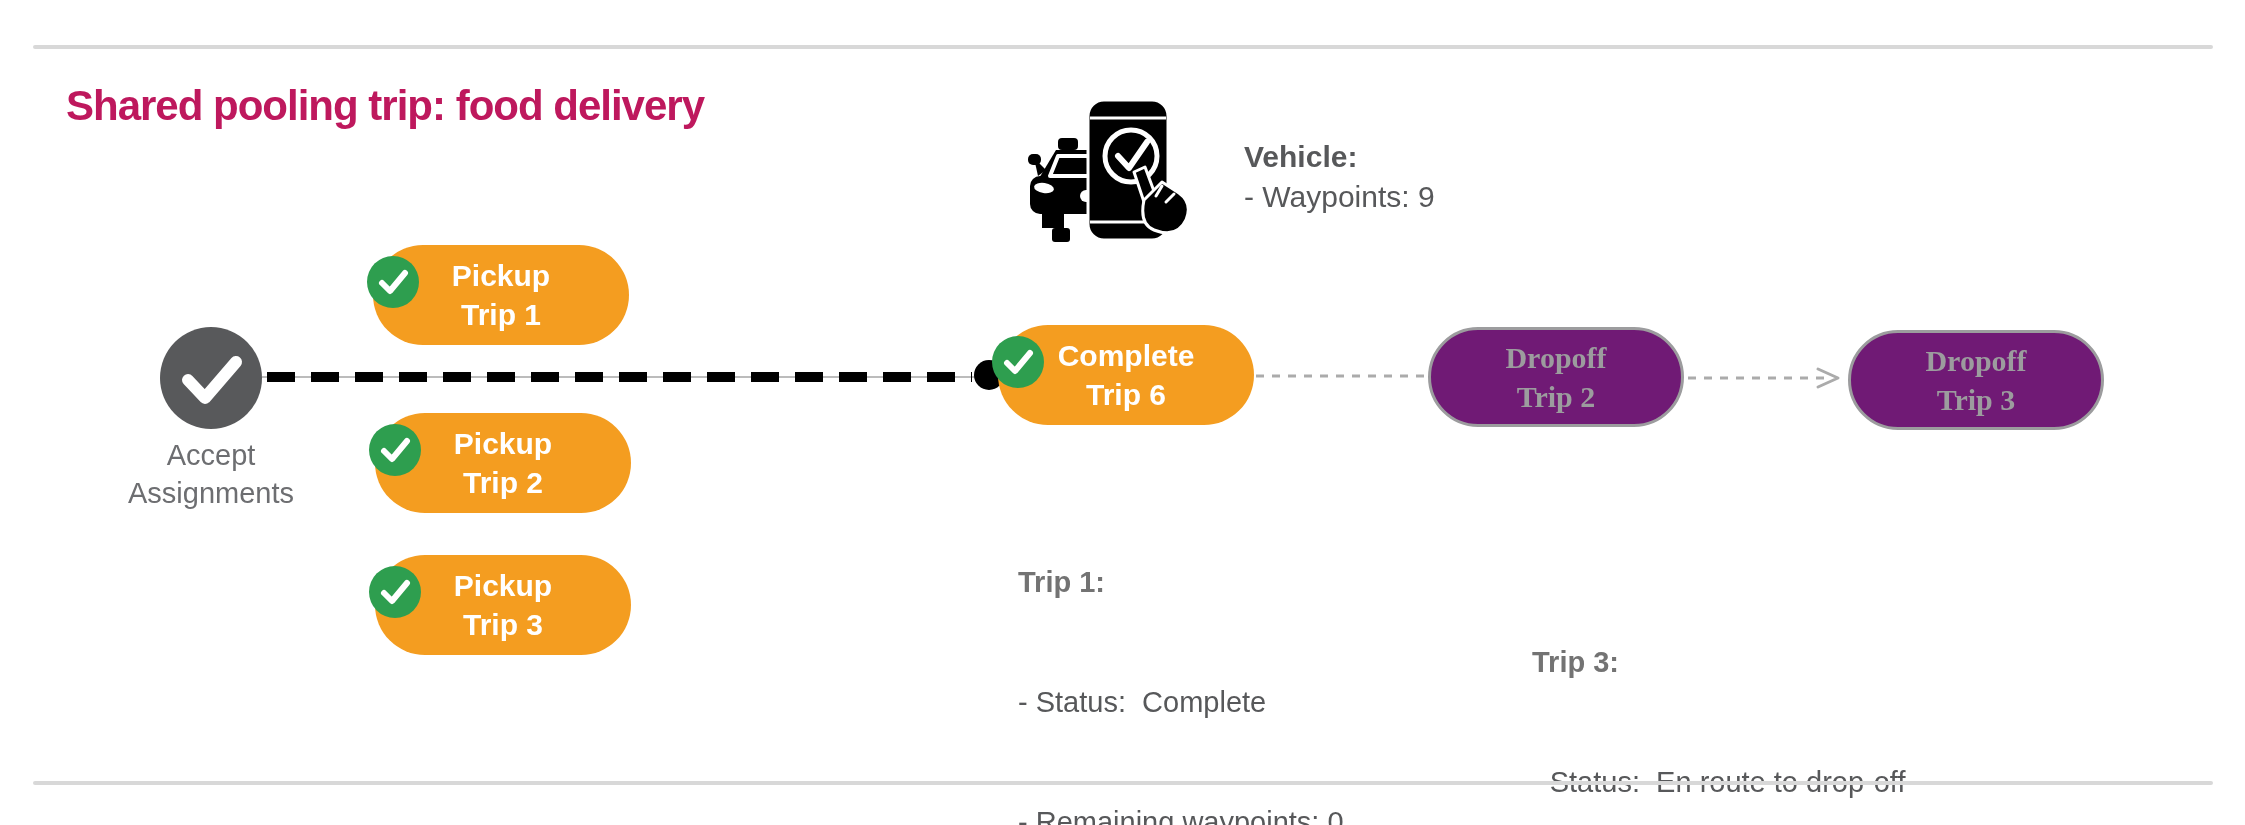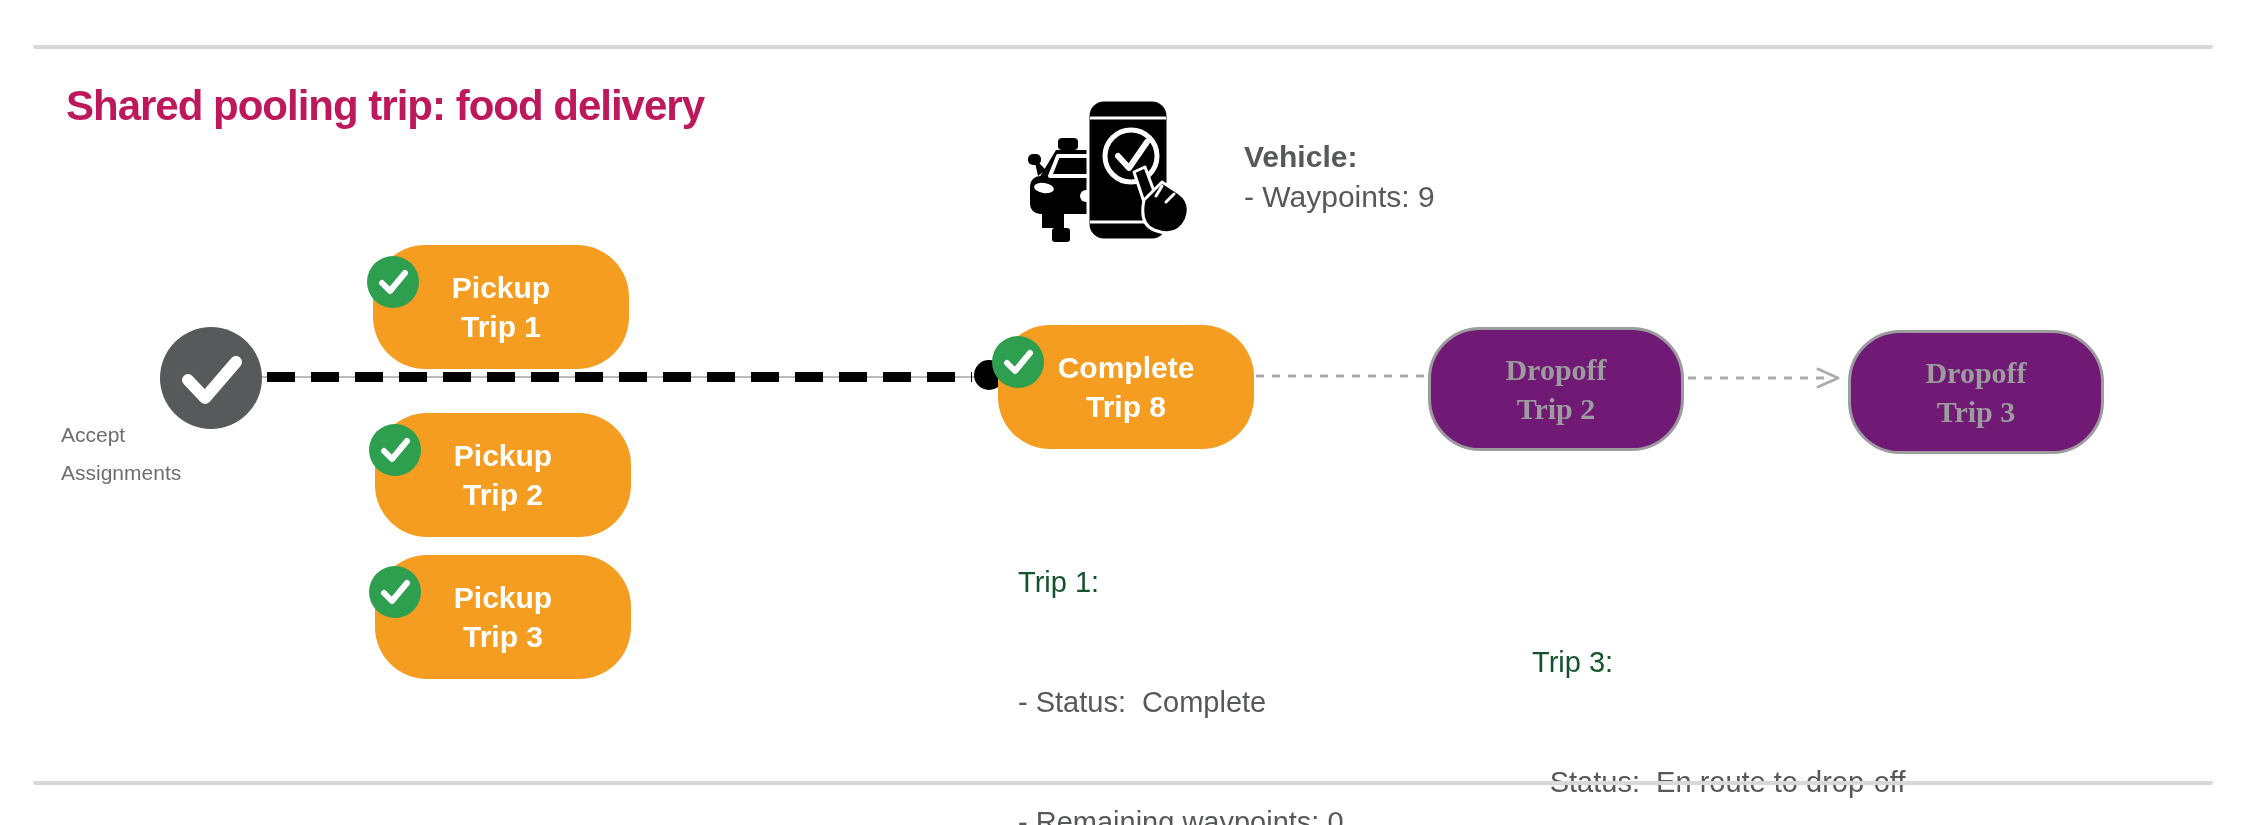--- a/index.html
+++ b/index.html
@@ -19,37 +19,37 @@
                 color:var(--text-gray,#57585A);margin-top:31px;}
   .vehicle-text .v-label{font-weight:bold;}
 
   
   .connectors{position:absolute;left:0;top:0;width:2245px;height:825px;pointer-events:none;}
 
   
   .accept-node{position:absolute;left:160px;top:327px;width:102px;height:102px;border-radius:50%;
                background:var(--accept-gray,#58595B);}
   .accept-node svg{position:absolute;inset:0;}
-  .accept-label{position:absolute;left:61px;top:416px;width:300px;
-                font-size:21px;line-height:38px;color:var(--label-gray,#6D6E71);white-space:pre-line;}
+  .accept-label{position:absolute;left:61px;top:436px;width:300px;text-align:center;
+                font-size:29px;line-height:38px;color:var(--label-gray,#6D6E71);white-space:pre-line;}
 
   
-  .pill{position:absolute;width:256px;height:124px;border-radius:52px;
+  .pill{position:absolute;width:256px;height:100px;border-radius:52px;
         display:flex;align-items:center;justify-content:center;text-align:center;
         font-size:30px;font-weight:bold;line-height:39px;white-space:pre-line;box-sizing:border-box;}
   .pill.orange{background:var(--orange,#F49D20);color:#ffffff;}
   .pill.ghost{background:#701a75;color:var(--ghost-gray,#9C9C9E);
               border:3px solid var(--ghost-gray,#9C9C9E);font-family:Liberation Serif, serif;}
   .badge{position:absolute;left:-6px;top:-28px;width:52px;height:52px;}
   .badge svg{display:block;width:52px;height:52px;}
 
   
   .status-col{position:absolute;font-size:29px;line-height:40px;color:var(--text-gray,#57585A);
               white-space:pre-wrap;}
-  .status-title{font-weight:normal;color:#14532d;}
+  .status-title{font-weight:bold;color:#737373;}
 </style>
 </head>
 <body>
 
 <div class="canvas">
 
   <div class="hr top"></div>
 
   <div class="title">Shared pooling trip: food delivery</div>
 
@@ -133,21 +133,21 @@
   </div>
 
   <div class="pill orange" style="left:998px;top:325px;">
     <span class="badge">
       <svg viewBox="0 0 52 52">
           <circle cx="26" cy="26" r="26" fill="#2E9E4F"></circle>
           <path d="M15 27 L23 35 L38 17" fill="none" stroke="#ffffff" stroke-width="6" stroke-linecap="round" stroke-linejoin="round"></path>
         </svg>
     </span>
     <span>Complete
-Trip 8</span>
+Trip 6</span>
   </div>
 
   <div class="pill ghost" style="left:1428px;top:327px;">
     <span>Dropoff
 Trip 2</span>
   </div>
   <div class="pill ghost" style="left:1848px;top:330px;">
     <span>Dropoff
 Trip 3</span>
   </div>

